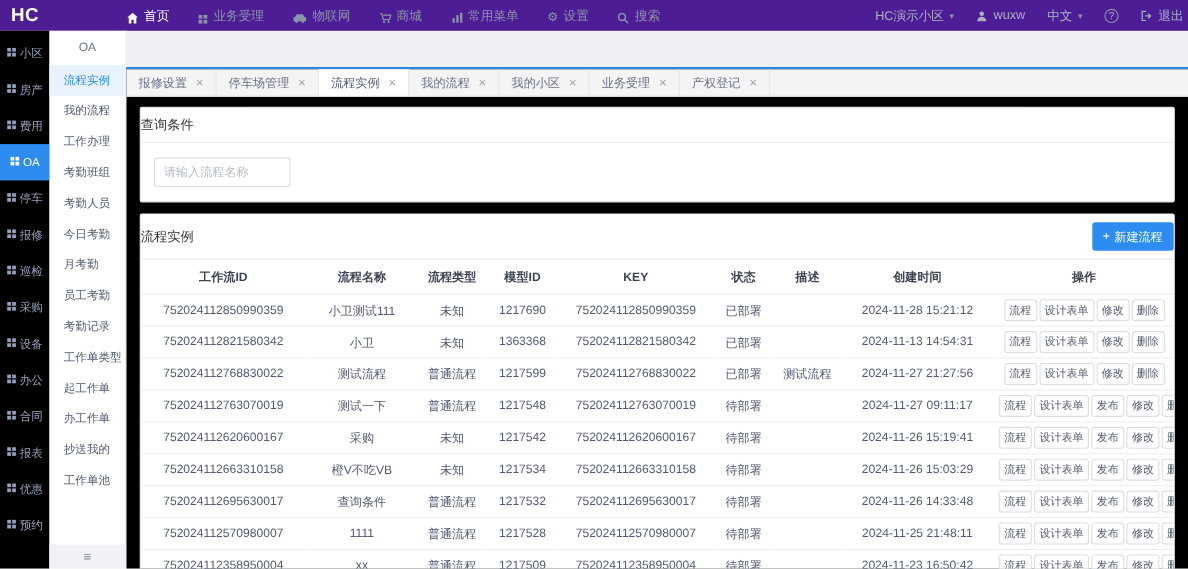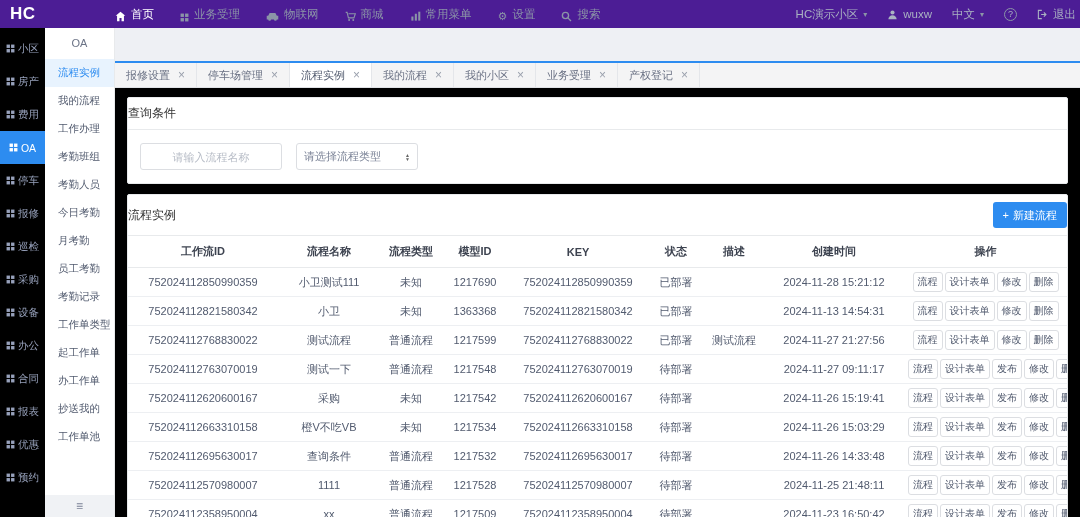--- a/index.html
+++ b/index.html
@@ -37,21 +37,21 @@
   .main { flex:1; display:flex; flex-direction:column; border-top:2px solid #2d8cf0; background:#000000; min-width:0;margin-top:33px; }
   .tabs { height:25px; background:#f4f4f5; border-bottom:1px solid #e0e2e6; display:flex; align-items:stretch; }
   .tab { display:flex; align-items:center; gap:8px; padding:0 11px; font-size:11px; color:#6a7184; border-right:1px solid #e4e6ea; cursor:pointer; white-space:nowrap; }
   .tab.active { background:#ffffff; color:#515a6e; }
   .tab .x { color:#9aa0ad; font-size:12px; line-height:1; }
 
   .content { padding:9px 12px; flex:1; overflow:hidden; }
   .card { background:#fff; border:1px solid #e8eaec; border-radius:2px; }
   .card-header { padding:7px 0; font-size:12px; color:#333; border-bottom:1px solid #e8eaec; display:flex; justify-content:space-between; align-items:center; }
   .query-body { padding:13px 12px; display:flex; align-items:center; gap:14px; }
-  .text-input { width:142px; height:27px; border:1px solid #dcdee2; border-radius:3px; padding:0 8px; font-size:11px; color:#515a6e; outline:none; font-family:inherit;text-align:center; }
+  .text-input { width:124px; height:27px; border:1px solid #dcdee2; border-radius:3px; padding:0 8px; font-size:11px; color:#515a6e; outline:none; font-family:inherit; }
   .text-input::placeholder { color:#b8bdc7; }
   .select { width:122px; height:27px; border:1px solid #dcdee2; border-radius:3px; background:#fff; display:flex; align-items:center; justify-content:space-between; padding:0 7px; font-size:11px; color:#7a8296; cursor:pointer; }
   .stepper { display:flex; flex-direction:column; line-height:.8; }
   .stepper i { font-style:normal; font-size:5px; color:#666; }
   .btn { border:none; border-radius:3px; height:26px; padding:0 10px; font-size:11px; display:inline-flex; align-items:center; gap:4px; cursor:pointer; font-family:inherit; }
   .btn.primary { background:#2d8cf0; color:#ffffff; }
   .btn .glyph { font-size:11px; line-height:1; }
   .btn-row { display:flex; gap:8px; margin-left:2px; }
 
   .list-card { margin-top:10px; }
@@ -347,27 +347,20 @@
         </div>
       </div>
 
     <div class="content">
       <section class="card">
         <div class="card-header">
           <span>查询条件</span>
         </div>
         <div class="query-body">
           <input class="text-input" placeholder="请输入流程名称" style="">
-          <div class="select">
-            <span class="select-text">请选择流程类型</span>
-            <span class="stepper">
-                <i>▲</i>
-                <i>▼</i>
-              </span>
-          </div>
         </div>
       </section>
 
       <section class="card list-card">
         <div class="card-header">
           <span>流程实例</span>
           <button class="btn primary">
             <span class="glyph">+</span>
             <span>新建流程</span>
           </button>

